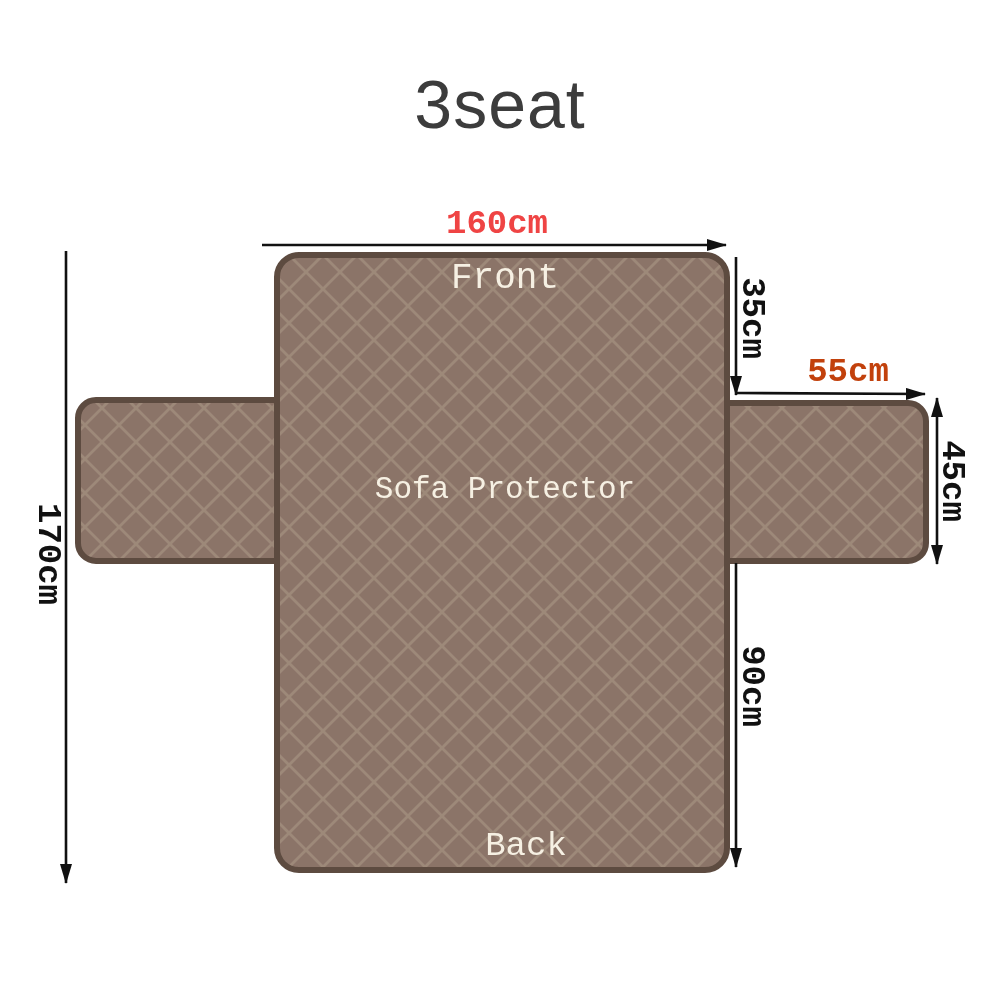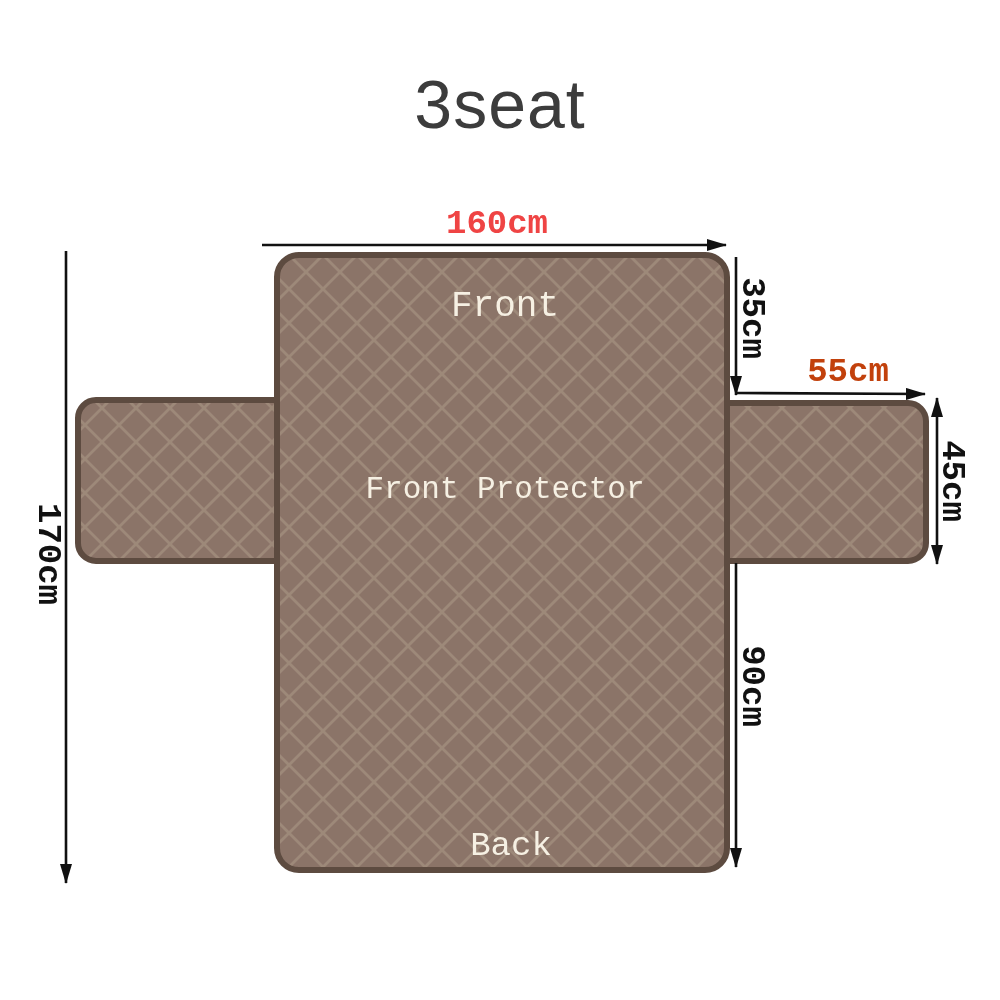--- a/index.html
+++ b/index.html
@@ -38,21 +38,21 @@
   }
   .dim-label {
     font-family: "Liberation Mono", monospace;
     font-size: 34px;
     font-weight: 700;
   }
   .fabric-label {
     font-family: "Liberation Mono", monospace;
     font-weight: 400;
   }
-  .fabric-label.front { font-size: 36px; margin-top: 28px; }
+  .fabric-label.front { font-size: 36px; }
   .fabric-label.center { font-size: 31px; }
   .fabric-label.back { font-size: 34px; }
 </style>
 </head>
 <body>
 
 <div class="stage">
 
   <svg class="diagram-svg" width="1000" height="1000" viewBox="0 0 1000 1000">
     <defs>
@@ -90,17 +90,17 @@
   <div class="label dim-label" style="left: 848px; top: 372px; color: #c2410c;">55cm</div>
 
   <div class="label dim-label rot90" style="left: 952px; top: 481px; color: rgb(17, 17, 17);">45cm</div>
 
   <div class="label dim-label rot90" style="left: 752px; top: 686px; color: rgb(17, 17, 17);">90cm</div>
 
   <div class="label dim-label rot90" style="left: 48px; top: 554px; color: rgb(17, 17, 17);">170cm</div>
 
   <div class="label fabric-label front" style="left: 505px; top: 279px; color: rgb(246, 240, 227);">Front</div>
 
-  <div class="label fabric-label center" style="left: 505px; top: 489px; color: rgb(246, 240, 227);">Front Protector</div>
+  <div class="label fabric-label center" style="left: 505px; top: 489px; color: rgb(246, 240, 227);">Sofa Protector</div>
 
-  <div class="label fabric-label back" style="left: 511px; top: 846px; color: rgb(246, 240, 227);">Back</div>
+  <div class="label fabric-label back" style="left: 526px; top: 846px; color: rgb(246, 240, 227);">Back</div>
 
 </div>
 
 </body></html>

